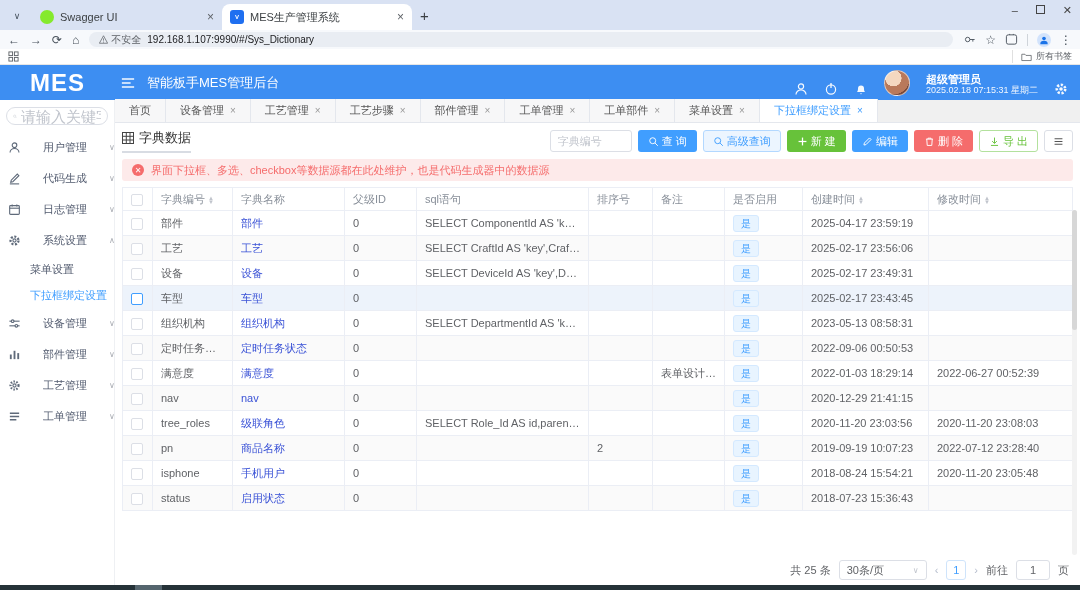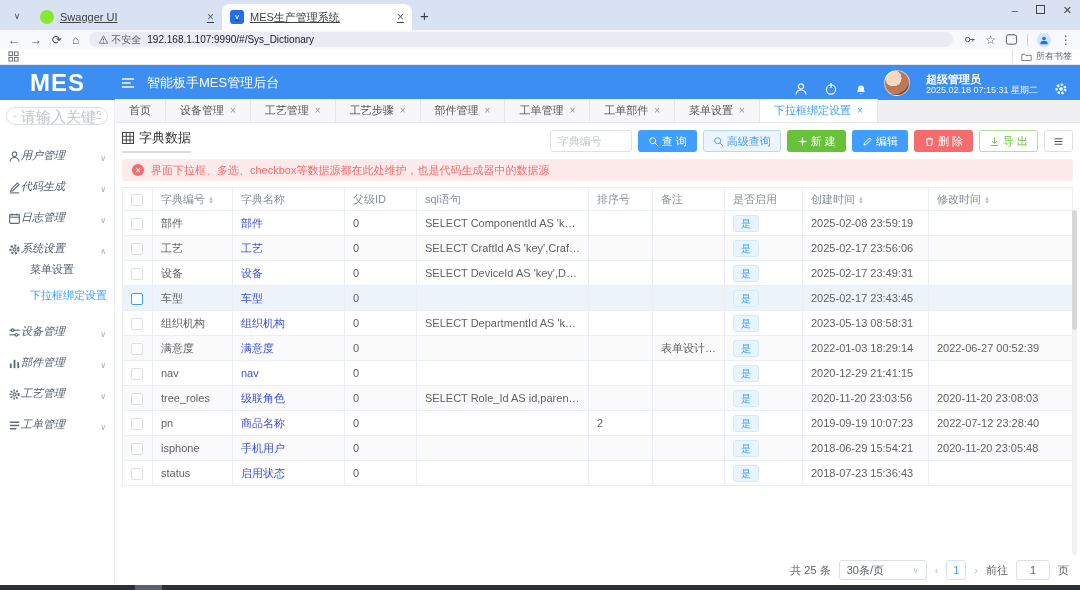--- a/index.html
+++ b/index.html
@@ -2,21 +2,21 @@
 <html><head>
 <meta charset="utf-8">
 <style>
   * { margin:0; padding:0; box-sizing:border-box; }
   html,body { width:1080px; height:590px; overflow:hidden;
     font-family:"Liberation Sans","DejaVu Sans",sans-serif; background:#fff; }
 
   
   .tabstrip { height:30px; background:#d9e2f3; display:flex; align-items:flex-end; padding:0 6px; position:relative; }
   .tab-search { width:18px; height:18px; border-radius:50%; margin:0 6px 5px 2px; display:flex; align-items:center; justify-content:center; color:#45505c; font-size:9px; cursor:pointer; }
-  .btab { display:flex; align-items:center; gap:6px; width:190px; height:26px; padding:0 8px; font-size:11px; color:#3c4043; border-radius:8px 8px 0 0;text-decoration:underline; }
+  .btab { display:flex; align-items:center; gap:6px; width:190px; height:26px; padding:0 8px; font-size:11px; color:#3c4043; border-radius:8px 8px 0 0; }
   .btab.active { background:#fff; }
   .btab .fav { width:14px; height:14px; flex:0 0 14px; border-radius:3px; display:flex; align-items:center; justify-content:center; font-size:6px; color:#fff; font-weight:bold; }
   .fav.swagger { background:#85ea2d; border-radius:50%; color:#173647; }
   .fav.vol { background:#1f6ff0; }
   .btab .ttl { flex:1; white-space:nowrap; overflow:hidden; text-overflow:ellipsis; }
   .btab .x { color:#5f6368; font-size:12px; cursor:pointer; }
   .newtab { color:#3c4043; font-size:15px; margin:0 8px 6px 8px; cursor:pointer; }
   .winctl { position:absolute; right:8px; top:4px; display:flex; gap:18px; color:#444; font-size:11px; }
   .winctl span { cursor:pointer; }
   .winbox { display:inline-block; width:9px; height:9px; border:1px solid #444; }
@@ -43,21 +43,21 @@
   .uinfo { line-height:1.15; }
   .uname { font-size:11px; font-weight:bold; }
   .udate { font-size:9px; opacity:.92; }
 
   
   .app-body { display:flex; height:485px; }
   .sidebar { width:115px; background:#fff; border-right:1px solid #eef0f3; flex:0 0 115px; }
   .s-search { margin:7px 6px; height:18px; border:1px solid #dcdfe6; border-radius:10px; display:flex; align-items:center; padding:0 6px; gap:4px; color:#c0c4cc; }
   .s-search input { border:0; outline:0; width:80px; font-size:15px; background:transparent; color:#606266; }
   .s-search input::placeholder { color:#c0c4cc; }
-  .side-item { display:flex; align-items:flex-end; gap:0; height:31px; padding:0 8px; font-size:11px; color:#515a6e; cursor:pointer;font-style:italic; }
+  .side-item { display:flex; align-items:center; gap:22px; height:31px; padding:0 8px; font-size:11px; color:#515a6e; cursor:pointer; }
   .side-item .lbl { flex:1; white-space:nowrap; }
   .side-item .chev { color:#a8abb2; font-size:8px; }
   .side-sub { height:26px; display:flex; align-items:center; padding-left:30px; font-size:11px; color:#515a6e; cursor:pointer; }
   .side-sub.active { color:#409eff; }
   .sicon { width:13px; height:13px; color:#5f6a7a; flex:0 0 13px; }
 
   .main { flex:1; display:flex; flex-direction:column; background:#fff; min-width:0; }
   .atabs { height:23px; background:#f0f0f0; display:flex; align-items:flex-end; border-bottom:1px solid #e4e7ed; }
   .atab { height:23px; display:flex; align-items:center; gap:6px; padding:0 14px; font-size:11px; color:#555; background:#f7f7f8; border-right:1px solid #e4e7ed; cursor:pointer; }
   .atab.active { background:#fff; color:#409eff; }
@@ -446,21 +446,21 @@
           <tbody id="tbody">
               <tr>
                 <td><span class="cbx"></span></td>
                 <td>部件</td>
                 <td><span class="dictlink">部件</span></td>
                 <td>0</td>
                 <td>SELECT ComponentId AS 'key',Compone...</td>
                 <td></td>
                 <td></td>
                 <td><span class="badge-yes">是</span></td>
-                <td>2025-02-08 23:59:19</td>
+                <td>2025-04-17 23:59:19</td>
                 <td></td>
               </tr>
               <tr>
                 <td><span class="cbx"></span></td>
                 <td>工艺</td>
                 <td><span class="dictlink">工艺</span></td>
                 <td>0</td>
                 <td>SELECT CraftId AS 'key',CraftId AS 'id',Cr...</td>
                 <td></td>
                 <td></td>
@@ -499,20 +499,32 @@
                 <td>0</td>
                 <td>SELECT DepartmentId AS 'key',Departme...</td>
                 <td></td>
                 <td></td>
                 <td><span class="badge-yes">是</span></td>
                 <td>2023-05-13 08:58:31</td>
                 <td></td>
               </tr>
               <tr>
                 <td><span class="cbx"></span></td>
+                <td>定时任务状态</td>
+                <td><span class="dictlink">定时任务状态</span></td>
+                <td>0</td>
+                <td></td>
+                <td></td>
+                <td></td>
+                <td><span class="badge-yes">是</span></td>
+                <td>2022-09-06 00:50:53</td>
+                <td></td>
+              </tr>
+              <tr>
+                <td><span class="cbx"></span></td>
                 <td>满意度</td>
                 <td><span class="dictlink">满意度</span></td>
                 <td>0</td>
                 <td></td>
                 <td></td>
                 <td>表单设计使用</td>
                 <td><span class="badge-yes">是</span></td>
                 <td>2022-01-03 18:29:14</td>
                 <td>2022-06-27 00:52:39</td>
               </tr>
@@ -554,21 +566,21 @@
               </tr>
               <tr>
                 <td><span class="cbx"></span></td>
                 <td>isphone</td>
                 <td><span class="dictlink">手机用户</span></td>
                 <td>0</td>
                 <td></td>
                 <td></td>
                 <td></td>
                 <td><span class="badge-yes">是</span></td>
-                <td>2018-06-29 15:54:21</td>
+                <td>2018-08-24 15:54:21</td>
                 <td>2020-11-20 23:05:48</td>
               </tr>
               <tr>
                 <td><span class="cbx"></span></td>
                 <td>status</td>
                 <td><span class="dictlink">启用状态</span></td>
                 <td>0</td>
                 <td></td>
                 <td></td>
                 <td></td>

